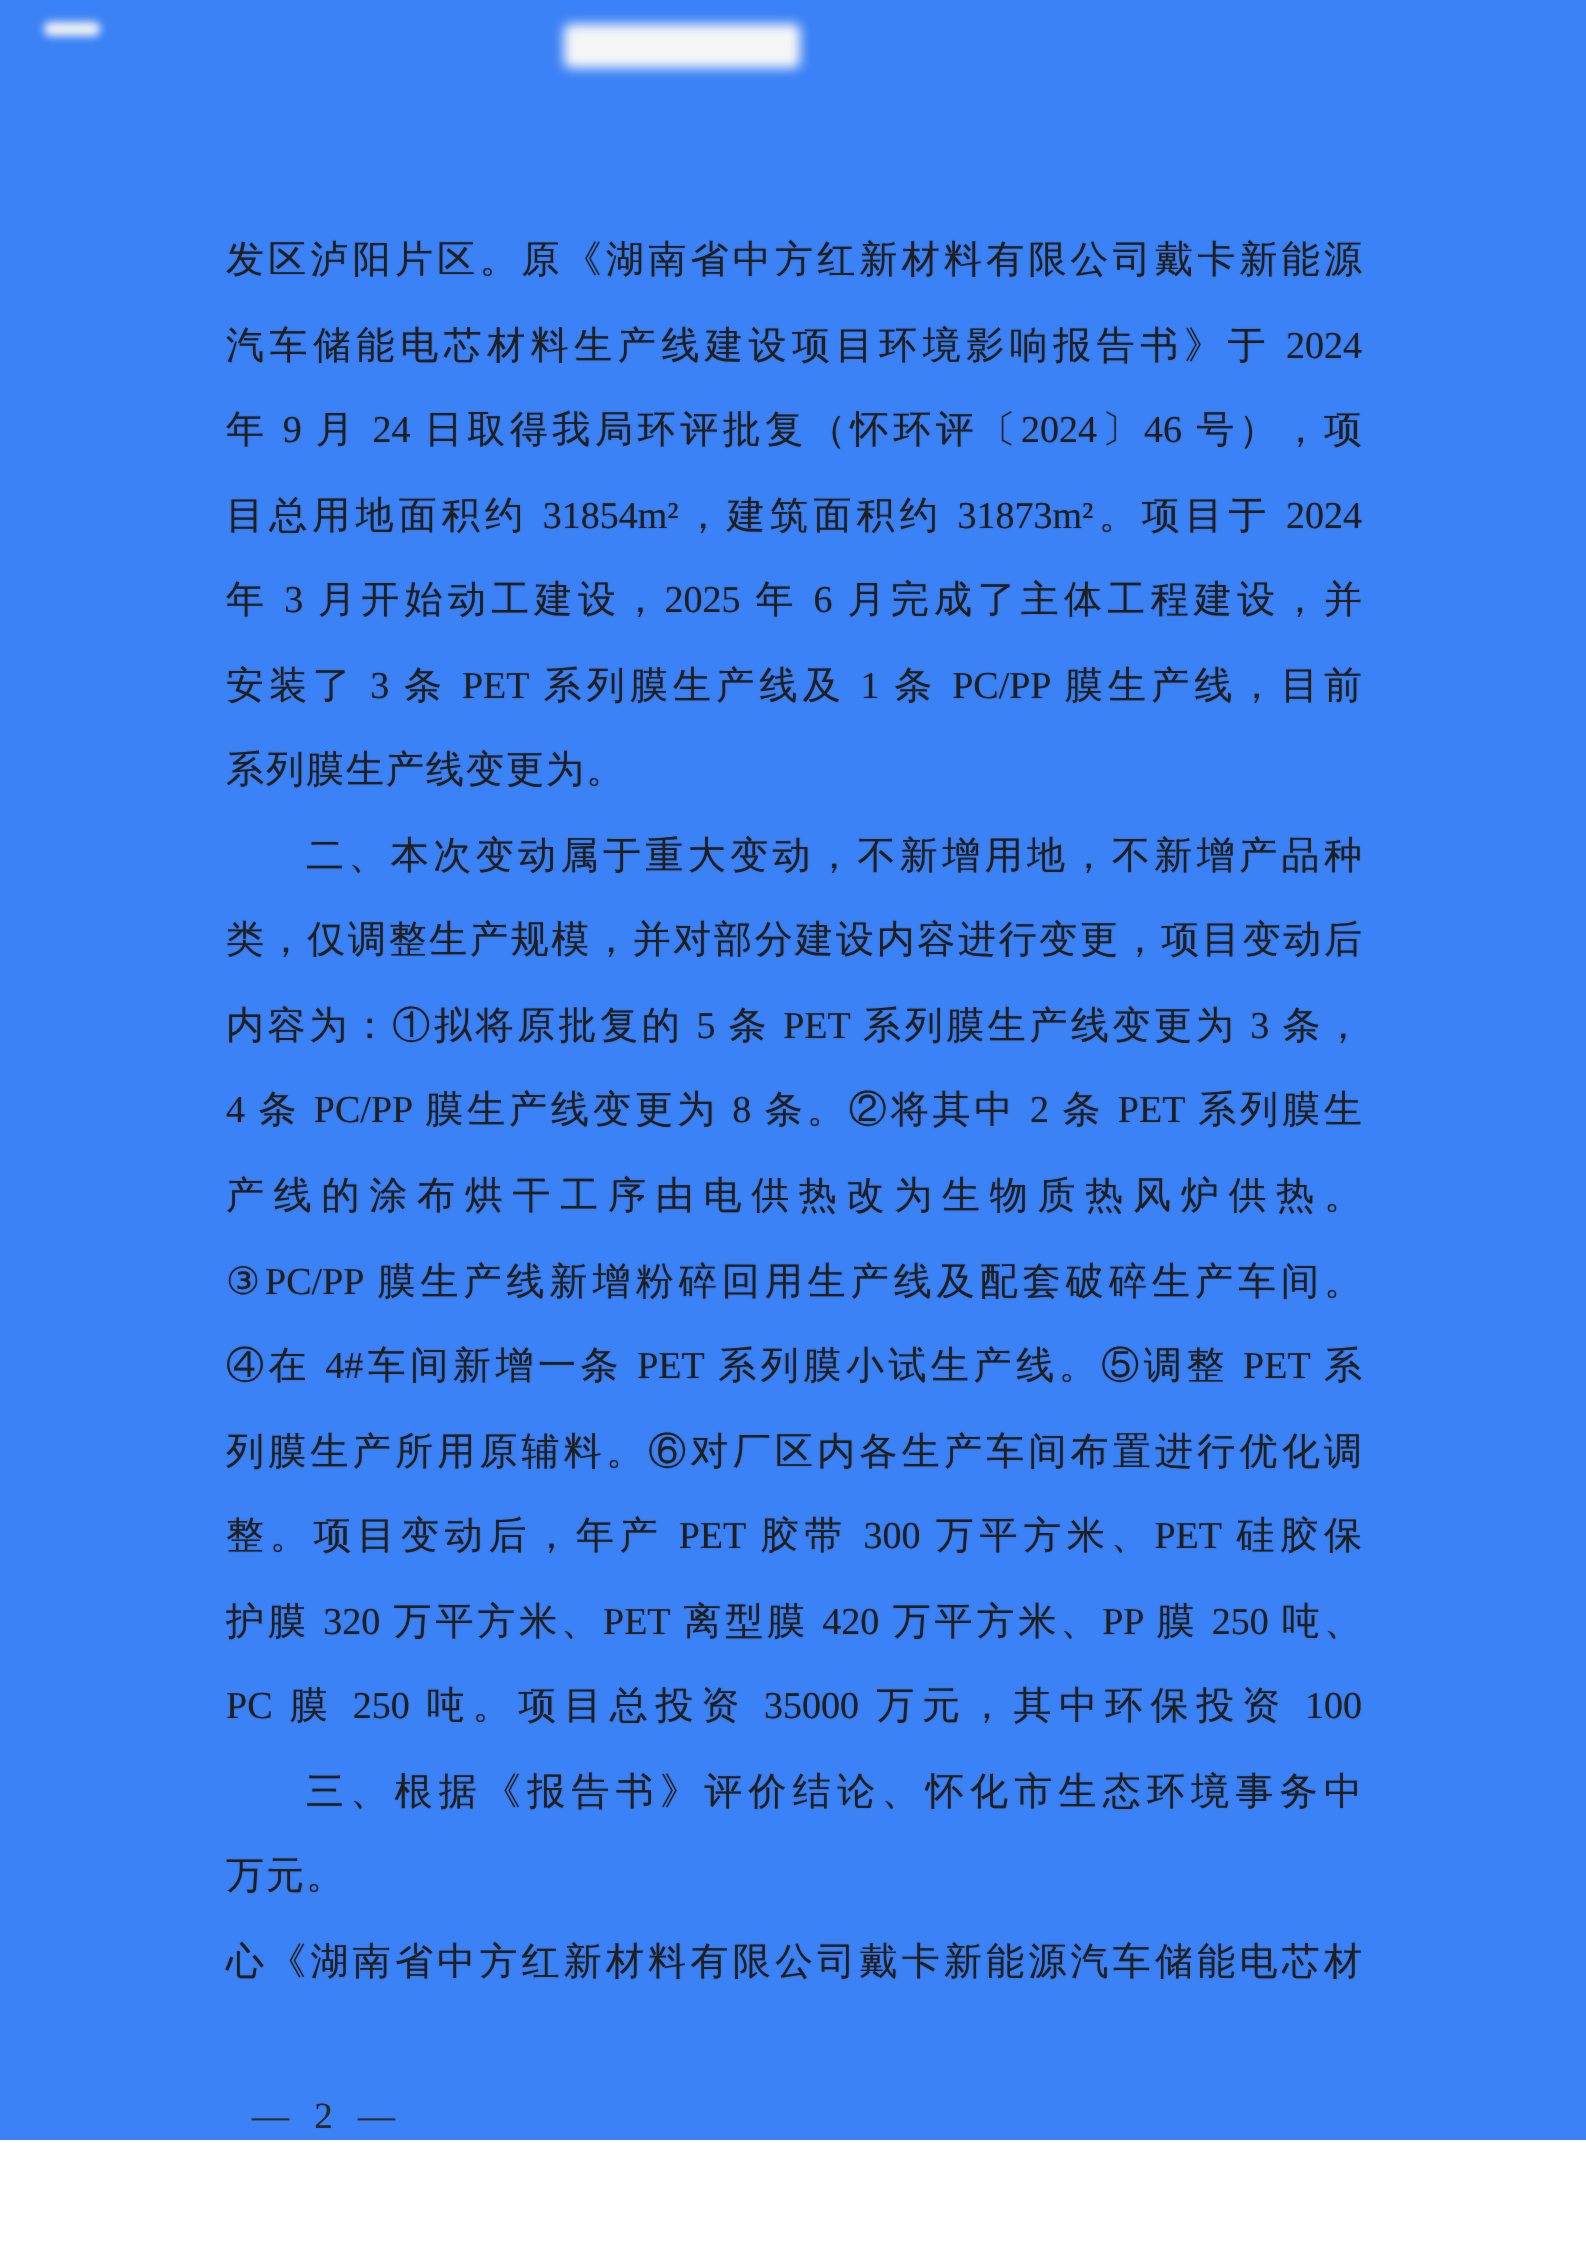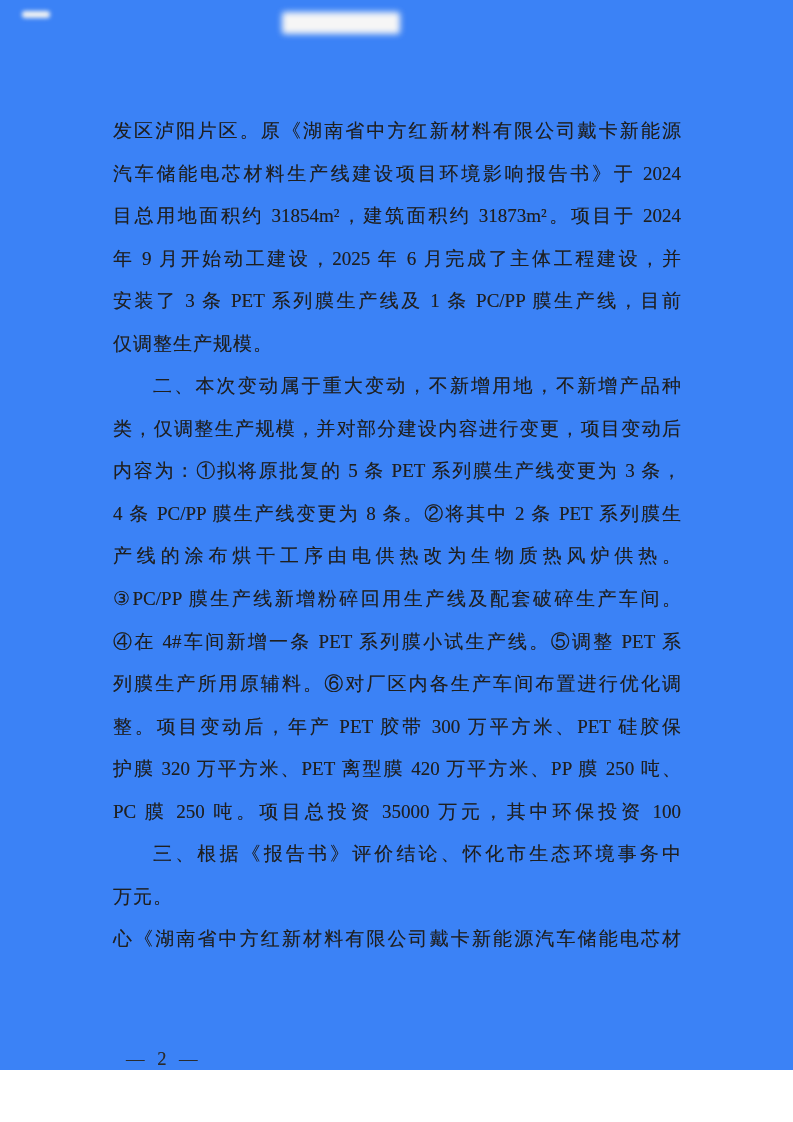--- a/index.html
+++ b/index.html
@@ -69,24 +69,25 @@
 </head>
 <body>
 
 <div class="page">
   <div class="artifact a1"></div>
   <div class="artifact a2"></div>
 
   <main class="doc-body">
       <div class="line fill">发区泸阳片区。原《湖南省中方红新材料有限公司戴卡新能源</div>
       <div class="line fill">汽车储能电芯材料生产线建设项目环境影响报告书》于 2024</div>
+      <div class="line fill">年 9 月 24 日取得我局环评批复（怀环评〔2024〕46 号），项</div>
       <div class="line fill">目总用地面积约 31854m²，建筑面积约 31873m²。项目于 2024</div>
-      <div class="line fill">年 9 月开始动工建设，2025 年 6 月完成了主体工程建设，并</div>
+      <div class="line fill">年 3 月开始动工建设，2025 年 6 月完成了主体工程建设，并</div>
       <div class="line fill">安装了 3 条 PET 系列膜生产线及 1 条 PC/PP 膜生产线，目前</div>
-      <div class="line plain">仅调整生产规模。</div>
+      <div class="line plain">系列膜生产线变更为。</div>
       <div class="line fill indent">二、本次变动属于重大变动，不新增用地，不新增产品种</div>
       <div class="line fill">类，仅调整生产规模，并对部分建设内容进行变更，项目变动后</div>
       <div class="line fill">内容为：①拟将原批复的 5 条 PET 系列膜生产线变更为 3 条，</div>
       <div class="line fill">4 条 PC/PP 膜生产线变更为 8 条。②将其中 2 条 PET 系列膜生</div>
       <div class="line fill">产线的涂布烘干工序由电供热改为生物质热风炉供热。</div>
       <div class="line fill">③PC/PP 膜生产线新增粉碎回用生产线及配套破碎生产车间。</div>
       <div class="line fill">④在 4#车间新增一条 PET 系列膜小试生产线。⑤调整 PET 系</div>
       <div class="line fill">列膜生产所用原辅料。⑥对厂区内各生产车间布置进行优化调</div>
       <div class="line fill">整。项目变动后，年产 PET 胶带 300 万平方米、PET 硅胶保</div>
       <div class="line fill">护膜 320 万平方米、PET 离型膜 420 万平方米、PP 膜 250 吨、</div>

